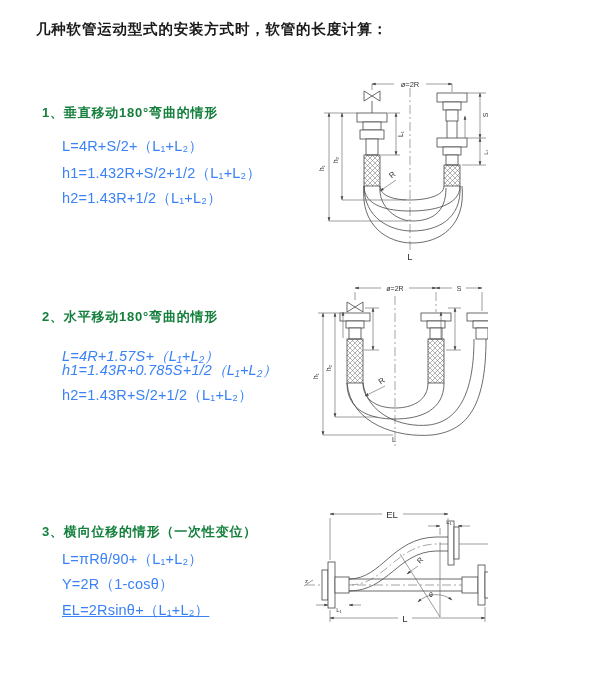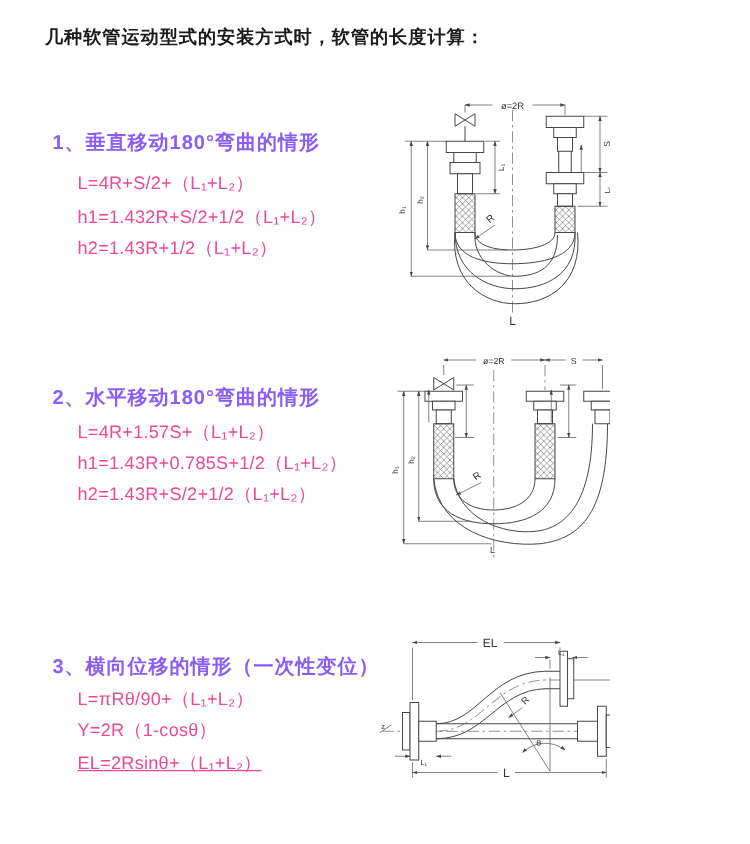--- a/index.html
+++ b/index.html
@@ -5,26 +5,26 @@
   html,body{margin:0;padding:0;background:#ffffff;}
   .page{
     position:relative;width:488px;height:675px;background:#ffffff;overflow:hidden;
     font-family:"Liberation Sans","DejaVu Sans",sans-serif;color:#1f1f1f;
   }
   .doc-title{
     position:absolute;left:36px;top:20px;font-size:14.5px;font-weight:bold;
     letter-spacing:0.8px;color:#1a1a1a;white-space:nowrap;
   }
   .sec-heading{
-    position:absolute;left:42px;font-size:16px;font-weight:bold;
-    letter-spacing:0.8px;color:#8b5cf6;white-space:nowrap;
+    position:absolute;left:42px;font-size:13px;font-weight:bold;
+    letter-spacing:0.8px;color:#15803d;white-space:nowrap;
   }
   .formula{
     position:absolute;left:62px;font-size:14.5px;font-weight:400;
-    letter-spacing:0.2px;color:#ec4899;white-space:nowrap;
+    letter-spacing:0.2px;color:#3b82f6;white-space:nowrap;
   }
   .diagram{position:absolute;}
   svg{display:block;}
   svg text{font-family:"Liberation Sans","DejaVu Sans",sans-serif;fill:#333333;}
   .ln{stroke:#464646;stroke-width:0.8;fill:none;}
   .lnthin{stroke:#5a5a5a;stroke-width:0.6;fill:none;}
   .cl{stroke:#6a6a6a;stroke-width:0.6;fill:none;stroke-dasharray:9 3 2 3;}
   .fit{stroke:#464646;stroke-width:0.8;fill:#ffffff;}
   .hatchbox{stroke:#464646;stroke-width:0.8;}
 </style>
@@ -34,22 +34,22 @@
 <div class="page">
 
   <div class="doc-title">几种软管运动型式的安装方式时，软管的长度计算：</div>
 
   <div class="sec-heading" style="top:104px;">1、垂直移动180°弯曲的情形</div>
   <div class="formula" style="top:137px;">L=4R+S/2+（L₁+L₂）</div>
   <div class="formula" style="top:164px;">h1=1.432R+S/2+1/2（L₁+L₂）</div>
   <div class="formula" style="top:189px;">h2=1.43R+1/2（L₁+L₂）</div>
 
   <div class="sec-heading" style="top:308px;text-align:right;">2、水平移动180°弯曲的情形</div>
-  <div class="formula" style="top:336px;">L=4R+1.57S+（L₁+L₂）</div>
-  <div class="formula" style="top:361px;">h1=1.43R+0.785S+1/2（L₁+L₂）</div>
+  <div class="formula" style="top:347px;font-style:italic;">L=4R+1.57S+（L₁+L₂）</div>
+  <div class="formula" style="top:361px;font-style:italic;">h1=1.43R+0.785S+1/2（L₁+L₂）</div>
   <div class="formula" style="top:386px;">h2=1.43R+S/2+1/2（L₁+L₂）</div>
 
   <div class="sec-heading" style="top:523px;text-align:right;">3、横向位移的情形（一次性变位）</div>
   <div class="formula" style="top:550px;">L=πRθ/90+（L₁+L₂）</div>
   <div class="formula" style="top:575px;">Y=2R（1-cosθ）</div>
   <div class="formula" style="top:601px;text-decoration:underline;">EL=2Rsinθ+（L₁+L₂）</div>
 
   <div class="diagram" style="left:310px;top:68px;">
   <svg width="290" height="195" viewBox="0 0 290 195">
     <defs>

